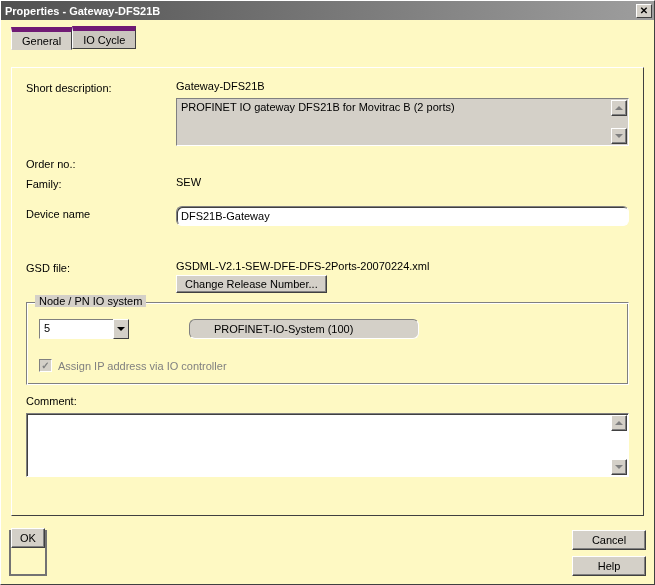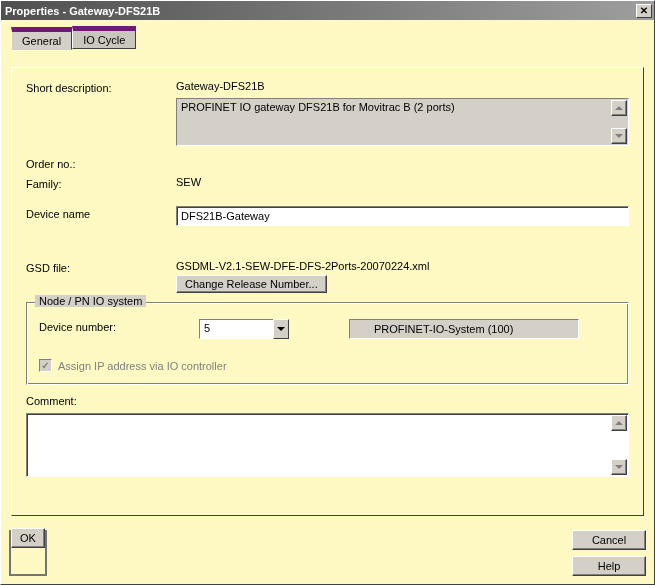--- a/index.html
+++ b/index.html
@@ -139,20 +139,21 @@
     width:16px; height:16px;
     display:flex; align-items:center; justify-content:center;
     font-size:9px;
   }
 
   input.text {
     width:100%;
     font: inherit;
     padding:2px 4px;
     outline:none;
+    border-radius:6px;
   }
   input.text.sunken { height:20px; }
 
   
   .group {
     border-top:1px solid #808080;
     border-left:1px solid #808080;
     border-right:1px solid #fff;
     border-bottom:1px solid #fff;
     box-shadow: inset 1px 1px 0 #fff, inset -1px -1px 0 #808080;
@@ -306,21 +307,20 @@
           <div>GSDML-V2.1-SEW-DFE-DFS-2Ports-20070224.xml</div>
           <div class="gap6"></div>
           <span class="btn">Change Release Number...</span>
         </div>
       </div>
 
       <div class="group">
         <div class="legend">Node / PN IO system</div>
 
         <div class="row">
-          <div style="width:160px;padding-top:2px;">Device number:</div>
           <div style="width:110px;">
             <div class="combo">
               <div class="ctxt">5</div>
               <div class="cbtn">
                   <div class="tri-down"></div>
                 </div>
             </div>
           </div>
           <div style="width:40px;"></div>
           <div style="flex:1;">

